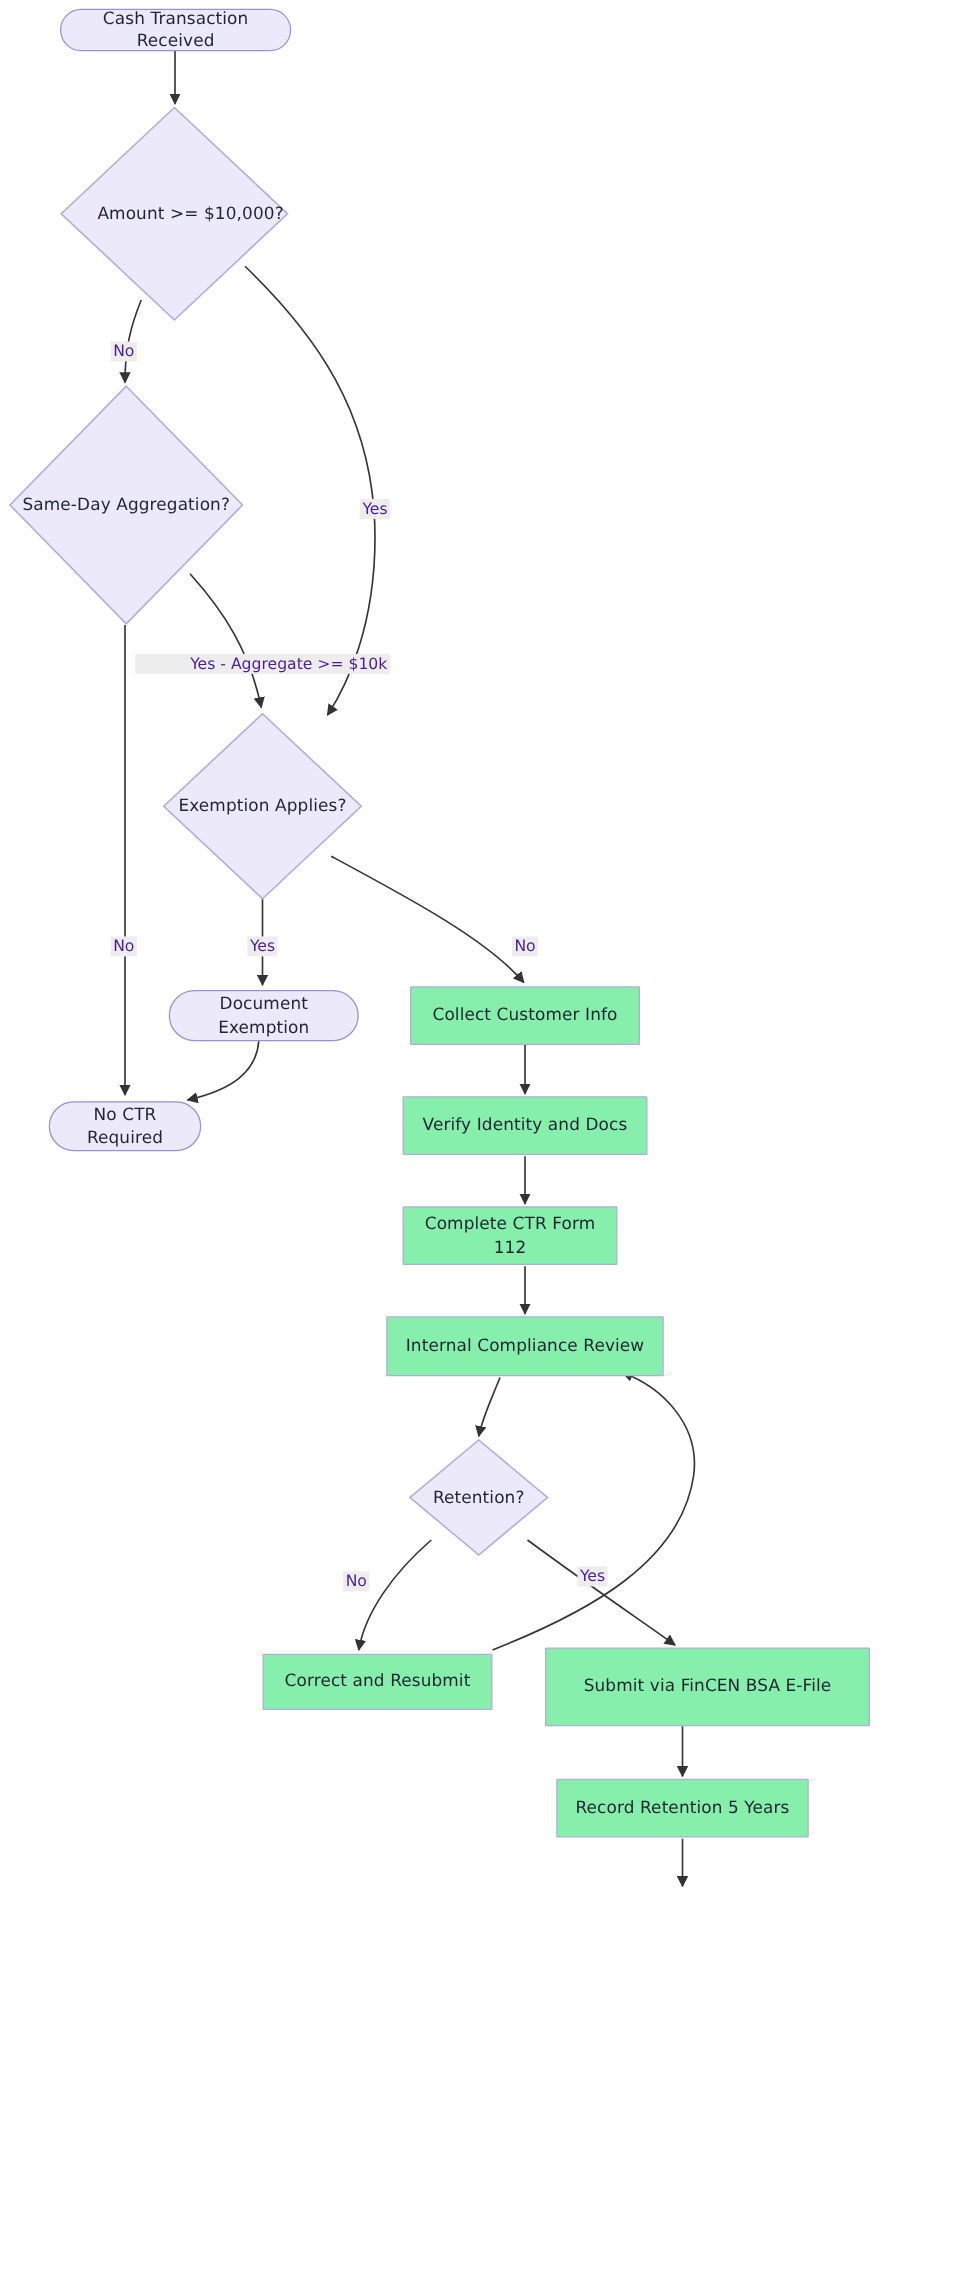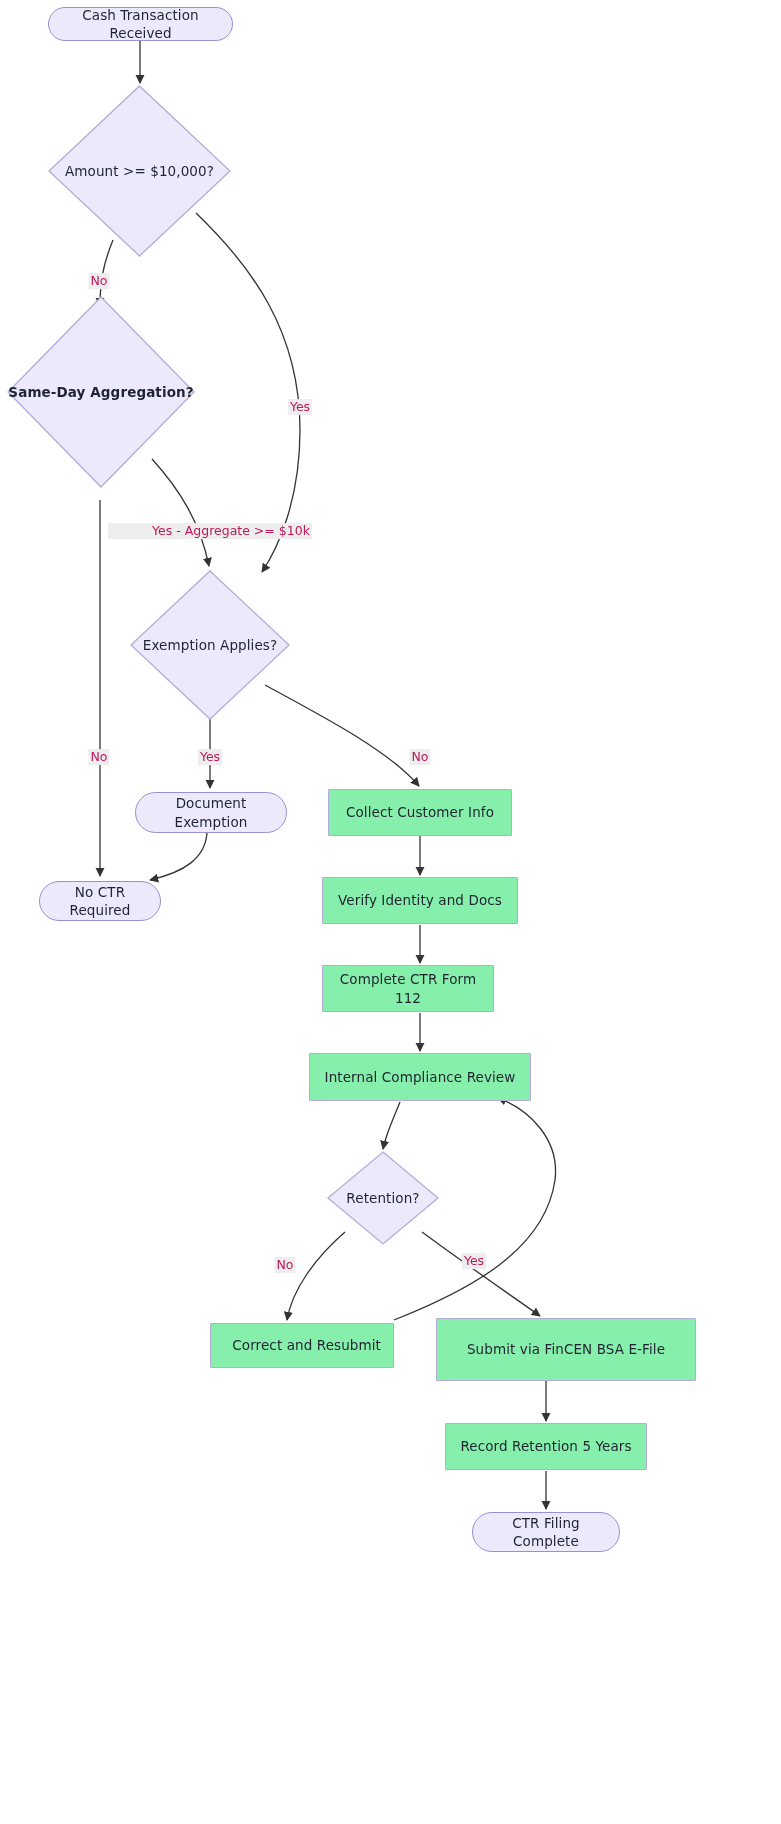--- a/index.html
+++ b/index.html
@@ -63,21 +63,21 @@
   }
   .diamond-label {
     position: relative;
     z-index: 2;
     padding: 0 4px;
     white-space: nowrap;
   }
   .edge-label {
     position: absolute;
     background: #ededed;
-    color: #be185d;
+    color: #4c1d95;
     font-size: 12.5px;
     line-height: 1.1;
     padding: 1px 2px;
     white-space: nowrap;
     transform: translate(-50%, -50%);
   }
   .node-text {
     position: relative;
     z-index: 2;
   }
@@ -128,28 +128,28 @@
       <path d="M 546,1381 L 546,1421"></path>
 
       <path d="M 546,1471 L 546,1509"></path>
     </g>
   </svg>
 
   <div class="node node-terminal" style="left:48px; top:7px; width:185px; height:34px;">
     <span class="node-text">Cash Transaction Received</span>
   </div>
 
-  <div class="node node-decision" style="left:48px; top:85px; width:183px; height:172px;">
+  <div class="node node-decision" style="left:48px; top:85px; width:183px; height:172px;justify-content:flex-end;">
     <svg class="diamond-shape" viewBox="0 0 183 172" preserveAspectRatio="none">
       <polygon points="91.5,1 182,86 91.5,171 1,86" fill="#ece9fb" stroke="#b3acd9" stroke-width="1.3"></polygon>
     </svg>
     <span class="diamond-label">Amount &gt;= $10,000?</span>
   </div>
 
-  <div class="node node-decision" style="left:7px; top:296px; width:188px; height:192px;font-weight:bold;">
+  <div class="node node-decision" style="left:7px; top:308px; width:188px; height:192px;">
     <svg class="diamond-shape" viewBox="0 0 188 192" preserveAspectRatio="none">
       <polygon points="94,1 187,96 94,191 1,96" fill="#ece9fb" stroke="#b3acd9" stroke-width="1.3"></polygon>
     </svg>
     <span class="diamond-label">Same-Day Aggregation?</span>
   </div>
 
   <div class="node node-decision" style="left:130px; top:570px; width:160px; height:150px;">
     <svg class="diamond-shape" viewBox="0 0 160 150" preserveAspectRatio="none">
       <polygon points="80,1 159,75 80,149 1,75" fill="#ece9fb" stroke="#b3acd9" stroke-width="1.3"></polygon>
     </svg>
@@ -180,35 +180,32 @@
     <span class="node-text">Internal Compliance Review</span>
   </div>
 
   <div class="node node-decision" style="left:327px; top:1151px; width:112px; height:94px;">
     <svg class="diamond-shape" viewBox="0 0 112 94" preserveAspectRatio="none">
       <polygon points="56,1 111,47 56,93 1,47" fill="#ece9fb" stroke="#b3acd9" stroke-width="1.3"></polygon>
     </svg>
     <span class="diamond-label">Retention?</span>
   </div>
 
-  <div class="node node-process" style="left:210px; top:1323px; width:184px; height:45px;justify-content:flex-end;">
+  <div class="node node-process" style="left:210px; top:1323px; width:184px; height:45px;">
     <span class="node-text">Correct and Resubmit</span>
   </div>
 
   <div class="node node-process" style="left:436px; top:1318px; width:260px; height:63px;">
     <span class="node-text">Submit via FinCEN BSA E-File</span>
   </div>
 
   <div class="node node-process" style="left:445px; top:1423px; width:202px; height:47px;">
     <span class="node-text">Record Retention 5 Years</span>
   </div>
 
-  <div class="node node-terminal" style="left:472px; top:1512px; width:148px; height:40px;">
-    <span class="node-text">CTR Filing Complete</span>
-  </div>
 
   <div class="edge-label" style="left:99px; top:281px;">No</div>
 
   <div class="edge-label" style="left:300px; top:407px;">Yes</div>
 
   <div class="edge-label" style="left:210px; top:531px;padding-left:44px;">Yes - Aggregate &gt;= $10k</div>
 
   <div class="edge-label" style="left:99px; top:757px;">No</div>
 
   <div class="edge-label" style="left:210px; top:757px;">Yes</div>

